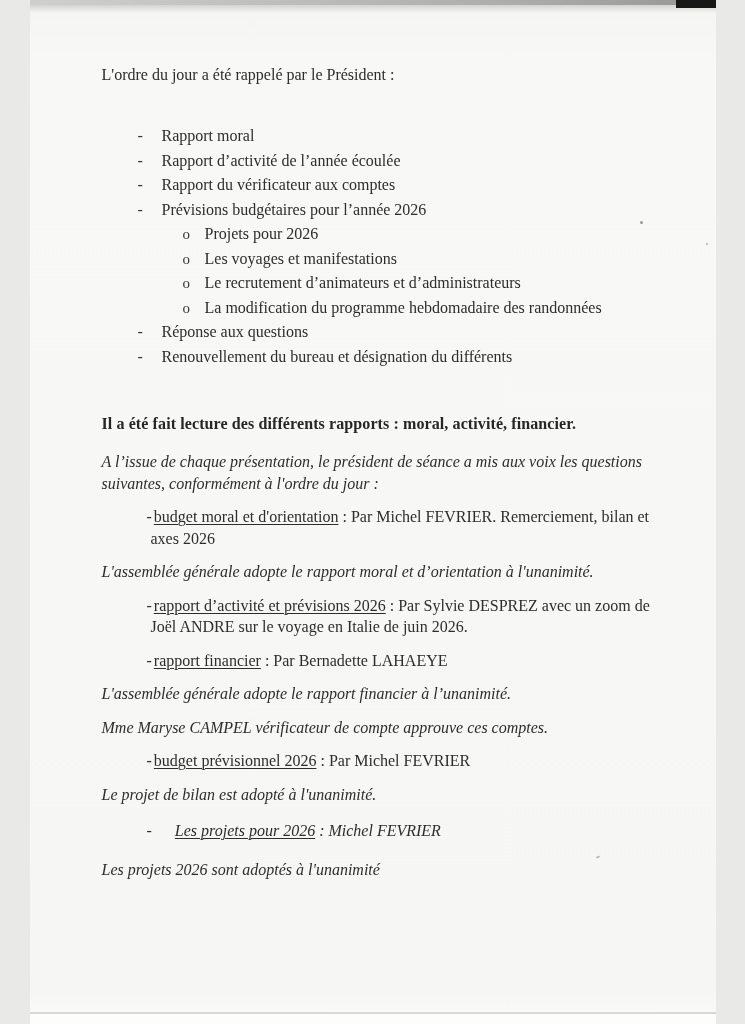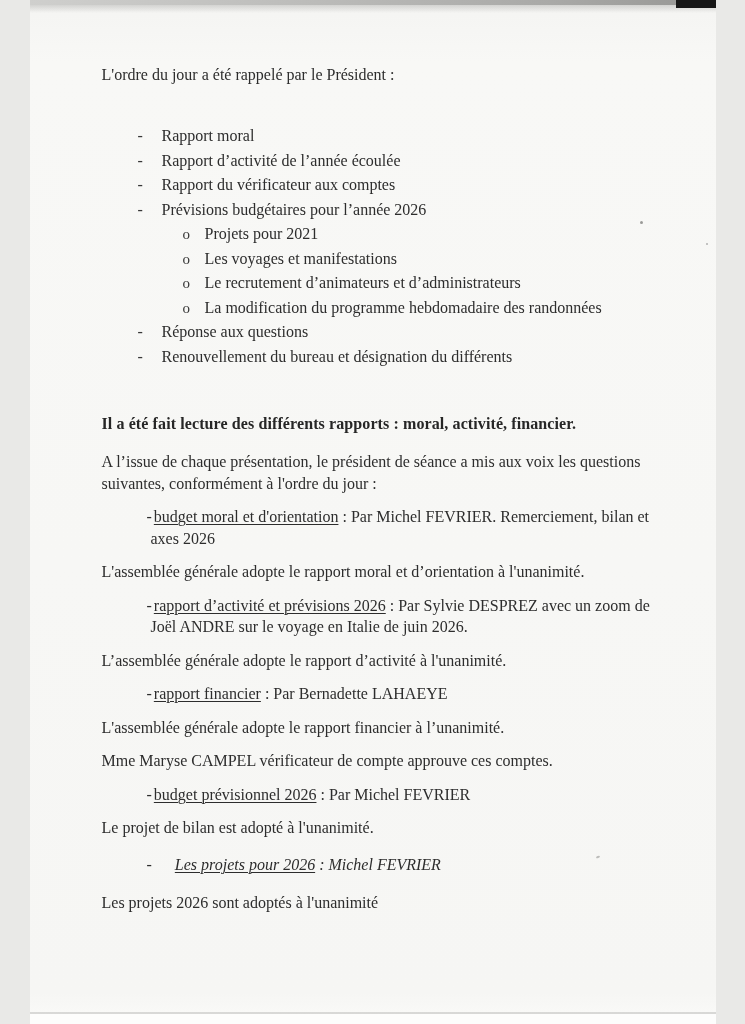--- a/index.html
+++ b/index.html
@@ -69,20 +69,21 @@
   .bold-line {
     font-weight: 700;
     line-height: 21px;
     margin-bottom: 17px;
     color: #262626;
     letter-spacing: 0.1px;
   }
   .para {
     line-height: 21.5px;
     margin-bottom: 12px;
+    font-style: italic;
   }
   .entry {
     line-height: 21.5px;
     margin-bottom: 12px;
     padding-left: 49px;
     text-indent: -4px;
   }
   .entry .dash { margin-right: 2px; }
   .entry.gap-wide .dash { margin-right: 23px; }
   .sp-lg { margin-bottom: 15px; }
@@ -111,39 +112,38 @@
 
   <div class="doc">
 
     <p class="intro">L'ordre du jour a été rappelé par le Président :</p>
 
     <div class="agenda">
       <div class="ai l1"><span class="marker">-</span><span>Rapport moral</span></div>
       <div class="ai l1"><span class="marker">-</span><span>Rapport d’activité de l’année écoulée</span></div>
       <div class="ai l1"><span class="marker">-</span><span>Rapport du vérificateur aux comptes</span></div>
       <div class="ai l1"><span class="marker">-</span><span>Prévisions budgétaires pour l’année 2026</span></div>
-      <div class="ai l2"><span class="marker">o</span><span>Projets pour 2021</span></div>
+      <div class="ai l2"><span class="marker">o</span><span>Projets pour 2026</span></div>
       <div class="ai l2"><span class="marker">o</span><span>Les voyages et manifestations</span></div>
       <div class="ai l2"><span class="marker">o</span><span>Le recrutement d’animateurs et d’administrateurs</span></div>
       <div class="ai l2"><span class="marker">o</span><span>La modification du programme hebdomadaire des randonnées</span></div>
       <div class="ai l1"><span class="marker">-</span><span>Réponse aux questions</span></div>
       <div class="ai l1"><span class="marker">-</span><span>Renouvellement du bureau et désignation du différents</span></div>
     </div>
 
     <p class="bold-line">Il a été fait lecture des différents rapports : moral, activité, financier.</p>
 
     <p class="para">A l’issue de chaque présentation, le président de séance a mis aux voix les questions suivantes, conformément à l'ordre du jour :</p>
 
     <p class="entry"><span class="dash">-</span><span class="u">budget moral et d'orientation</span><span> : Par Michel FEVRIER. Remerciement, bilan et axes 2026</span></p>
 
     <p class="para">L'assemblée générale adopte le rapport moral et d’orientation à l'unanimité.</p>
 
     <p class="entry"><span class="dash">-</span><span class="u">rapport d’activité et prévisions 2026</span><span> : Par Sylvie DESPREZ avec un zoom de Joël ANDRE sur le voyage en Italie de juin 2026.</span></p>
 
-    <p class="para">L’assemblée générale adopte le rapport d’activité à l'unanimité.</p>
 
     <p class="entry"><span class="dash">-</span><span class="u">rapport financier</span><span> : Par Bernadette LAHAEYE</span></p>
 
     <p class="para">L'assemblée générale adopte le rapport financier à l’unanimité.</p>
 
     <p class="para">Mme Maryse CAMPEL vérificateur de compte approuve ces comptes.</p>
 
     <p class="entry"><span class="dash">-</span><span class="u">budget prévisionnel 2026</span><span> : Par Michel FEVRIER</span></p>
 
     <p class="para sp-lg">Le projet de bilan  est adopté à l'unanimité.</p>

